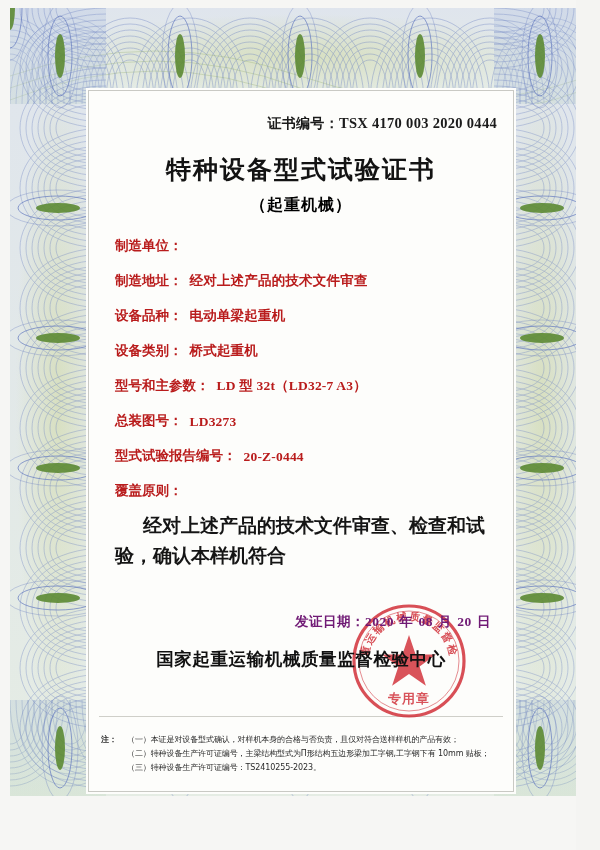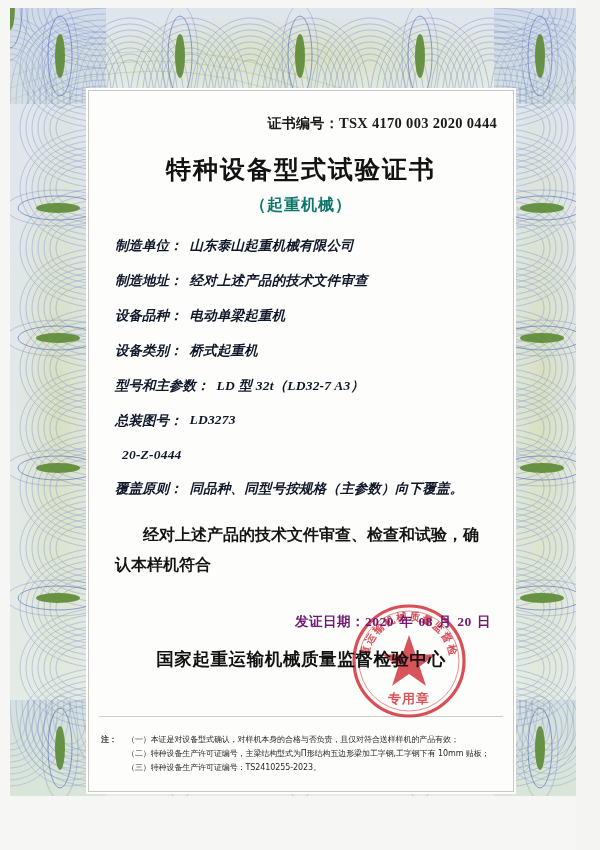--- a/index.html
+++ b/index.html
@@ -64,49 +64,48 @@
     text-align:center;
     font-family:"DejaVu Sans","Liberation Sans",sans-serif;
     font-weight:700;
     font-size:25px;letter-spacing:2px;color:#131313;
   }
   .subtitle{
     position:absolute;left:0;right:0;top:104px;
     text-align:center;
     font-family:"DejaVu Sans","Liberation Sans",sans-serif;
     font-weight:700;
-    font-size:16px;letter-spacing:1px;color:#0f766e;
+    font-size:16px;letter-spacing:1px;color:#000000;
   }
 
   .fields{
     position:absolute;left:26px;right:18px;top:146px;
   }
   .frow{
-    display:flex;align-items:flex-start;
+    display:flex;align-items:flex-end;
     margin-bottom:17px;
-    font-size:13.5px;color:#0f172a;
-    font-family:"DejaVu Sans","Liberation Sans",sans-serif;
-    font-weight:700;
-    font-style:italic;
+    font-size:13.5px;color:#b91c1c;
+    font-family:"DejaVu Sans","Liberation Sans",sans-serif;
+    font-weight:700;
   }
   .flabel{white-space:nowrap;}
   .fvalue{
     margin-left:7px;
     font-family:"Liberation Serif","DejaVu Serif",serif;
     font-weight:700;
     font-size:13.5px;
     letter-spacing:.2px;
   }
   .fvalue.cjk{font-family:"DejaVu Sans","Liberation Sans",sans-serif;}
 
   .body{
-    position:absolute;left:26px;right:20px;top:429px;
+    position:absolute;left:26px;right:20px;top:420px;
     font-family:Liberation Sans, sans-serif;
     font-weight:700;
-    font-size:16px;line-height:30px;color:#151515;
+    font-size:19px;line-height:30px;color:#151515;
   }
   .body p{margin:0;}
   .body .indent{text-indent:28px;}
 
   .issue-date{
     position:absolute;right:22px;top:522px;
     font-family:"DejaVu Sans","Liberation Sans",sans-serif;
     font-weight:700;font-size:13.5px;color:#701a75;
     letter-spacing:.5px;
     z-index:8;
@@ -321,21 +320,20 @@
       <div class="certno">
         <span class="lbl">证书编号：</span><span>TSX 4170 003 2020 0444</span>
       </div>
 
       <div class="title">特种设备型式试验证书</div>
       <div class="subtitle">（起重机械）</div>
 
       <div class="fields">
         <div class="frow">
           <span class="flabel">制造单位：</span>
-          <span class="fvalue cjk">山东泰山起重机械有限公司</span>
         </div>
         <div class="frow">
           <span class="flabel">制造地址：</span>
           <span class="fvalue cjk">经对上述产品的技术文件审查</span>
         </div>
         <div class="frow">
           <span class="flabel">设备品种：</span>
           <span class="fvalue cjk">电动单梁起重机</span>
         </div>
         <div class="frow">
@@ -344,25 +342,25 @@
         </div>
         <div class="frow">
           <span class="flabel">型号和主参数：</span>
           <span class="fvalue">LD 型 32t（LD32-7  A3）</span>
         </div>
         <div class="frow">
           <span class="flabel">总装图号：</span>
           <span class="fvalue">LD3273</span>
         </div>
         <div class="frow">
+          <span class="flabel">型式试验报告编号：</span>
           <span class="fvalue">20-Z-0444</span>
         </div>
         <div class="frow">
           <span class="flabel">覆盖原则：</span>
-          <span class="fvalue cjk">同品种、同型号按规格（主参数）向下覆盖。</span>
         </div>
       </div>
 
       <div class="body">
         <p class="indent">经对上述产品的技术文件审查、检查和试验，确认本样机符合</p>
       </div>
 
       <div class="seal">
         <svg viewBox="0 0 116 116">
           <circle cx="58" cy="58" r="55" fill="none" stroke="#cf2630" stroke-width="3.2" opacity=".92"></circle>

